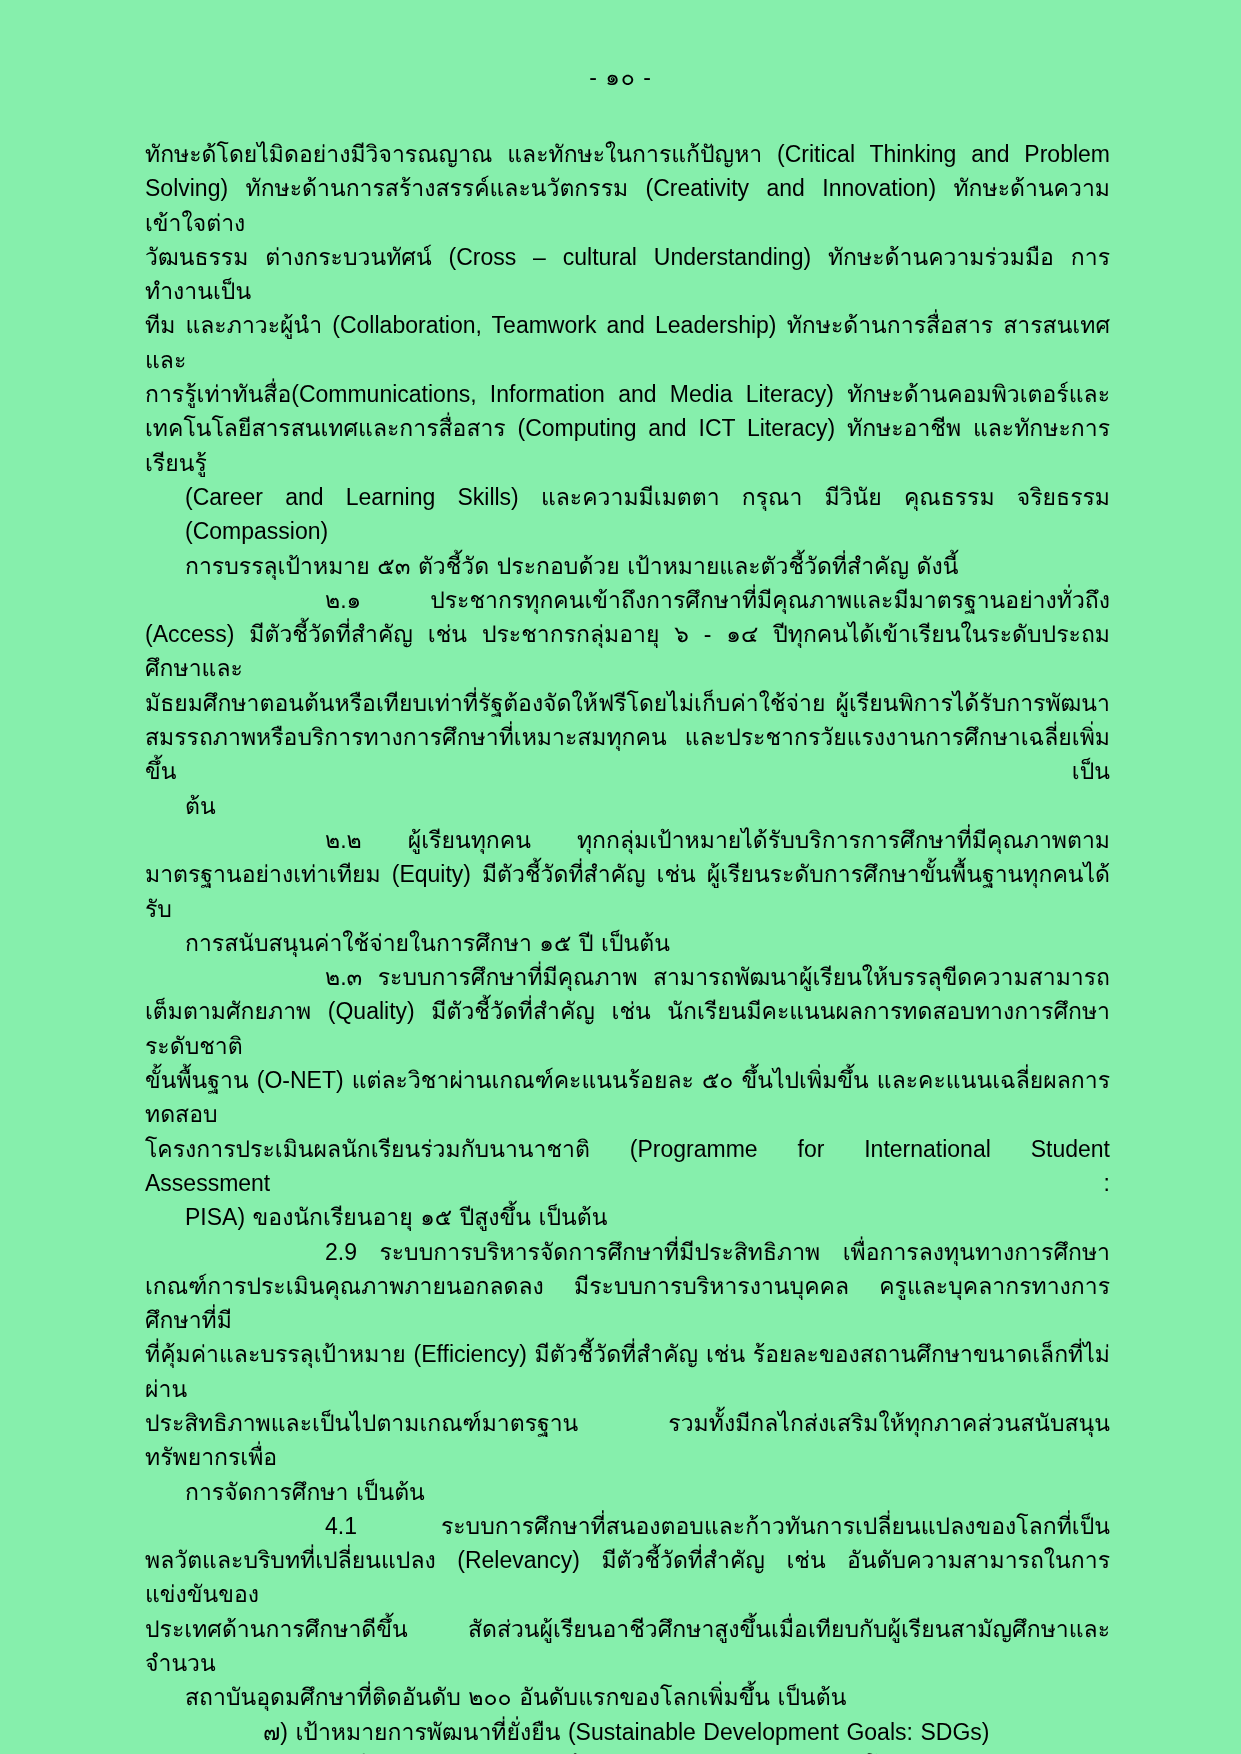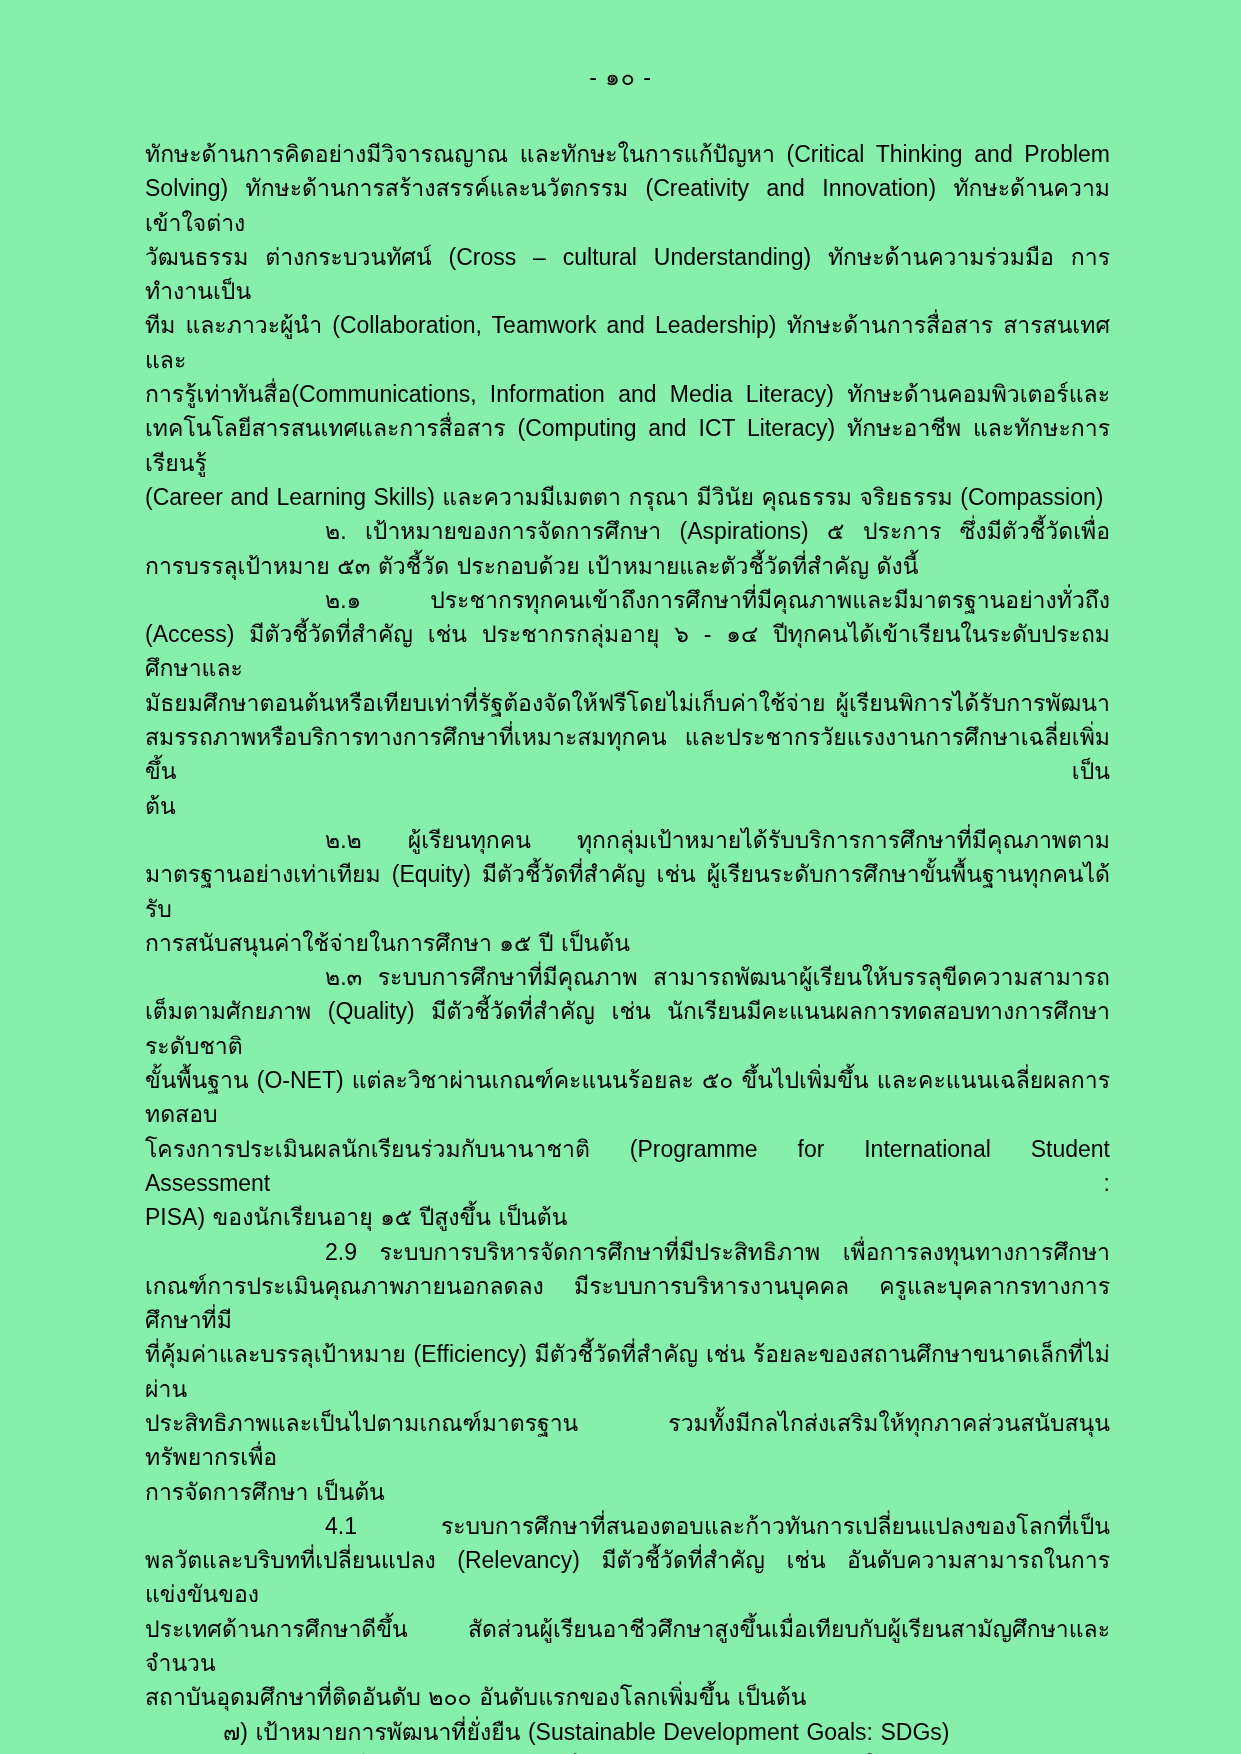--- a/index.html
+++ b/index.html
@@ -29,42 +29,42 @@
     line-height: 34.3px;
   }
   .paragraph { margin: 0; padding: 0; }
   .line {
     text-align: justify;
     text-align-last: justify;
     word-spacing: 0.05em;
   }
   .line.last {
     text-align-last: left;
+    margin-left: 40px;
   }
   .line.indent-tab { padding-left: 180px; }
   .line.indent-heading { padding-left: 78px; }
   .paragraph.heading .line { font-weight: normal; }
 </style>
 </head>
 <body>
 
 <div class="page">
   <div class="page-header">- ๑๐ -</div>
   <div class="doc-body" id="doc-body">
       <div class="paragraph body">
-        <div class="line">ทักษะด้านการคิดอย่างมีวิจารณญาณ และทักษะในการแก้ปัญหา (Critical Thinking and Problem</div>
+        <div class="line">ทักษะด้โดยไมิดอย่างมีวิจารณญาณ และทักษะในการแก้ปัญหา (Critical Thinking and Problem</div>
         <div class="line">Solving) ทักษะด้านการสร้างสรรค์และนวัตกรรม (Creativity and Innovation) ทักษะด้านความเข้าใจต่าง</div>
         <div class="line">วัฒนธรรม ต่างกระบวนทัศน์ (Cross – cultural Understanding) ทักษะด้านความร่วมมือ การทำงานเป็น</div>
         <div class="line">ทีม และภาวะผู้นำ (Collaboration, Teamwork and Leadership) ทักษะด้านการสื่อสาร สารสนเทศ และ</div>
         <div class="line">การรู้เท่าทันสื่อ(Communications, Information and Media Literacy) ทักษะด้านคอมพิวเตอร์และ</div>
         <div class="line">เทคโนโลยีสารสนเทศและการสื่อสาร (Computing and ICT Literacy) ทักษะอาชีพ และทักษะการเรียนรู้</div>
         <div class="line last">(Career and Learning Skills) และความมีเมตตา กรุณา มีวินัย คุณธรรม จริยธรรม (Compassion)</div>
       </div>
       <div class="paragraph body">
-        <div class="line indent-tab">๒. เป้าหมายของการจัดการศึกษา (Aspirations) ๕ ประการ ซึ่งมีตัวชี้วัดเพื่อ</div>
         <div class="line last">การบรรลุเป้าหมาย ๕๓ ตัวชี้วัด ประกอบด้วย เป้าหมายและตัวชี้วัดที่สำคัญ ดังนี้</div>
       </div>
       <div class="paragraph body">
         <div class="line indent-tab">๒.๑ ประชากรทุกคนเข้าถึงการศึกษาที่มีคุณภาพและมีมาตรฐานอย่างทั่วถึง</div>
         <div class="line">(Access) มีตัวชี้วัดที่สำคัญ เช่น ประชากรกลุ่มอายุ ๖ - ๑๔ ปีทุกคนได้เข้าเรียนในระดับประถมศึกษาและ</div>
         <div class="line">มัธยมศึกษาตอนต้นหรือเทียบเท่าที่รัฐต้องจัดให้ฟรีโดยไม่เก็บค่าใช้จ่าย ผู้เรียนพิการได้รับการพัฒนา</div>
         <div class="line">สมรรถภาพหรือบริการทางการศึกษาที่เหมาะสมทุกคน และประชากรวัยแรงงานการศึกษาเฉลี่ยเพิ่มขึ้น เป็น</div>
         <div class="line last">ต้น</div>
       </div>
       <div class="paragraph body">

